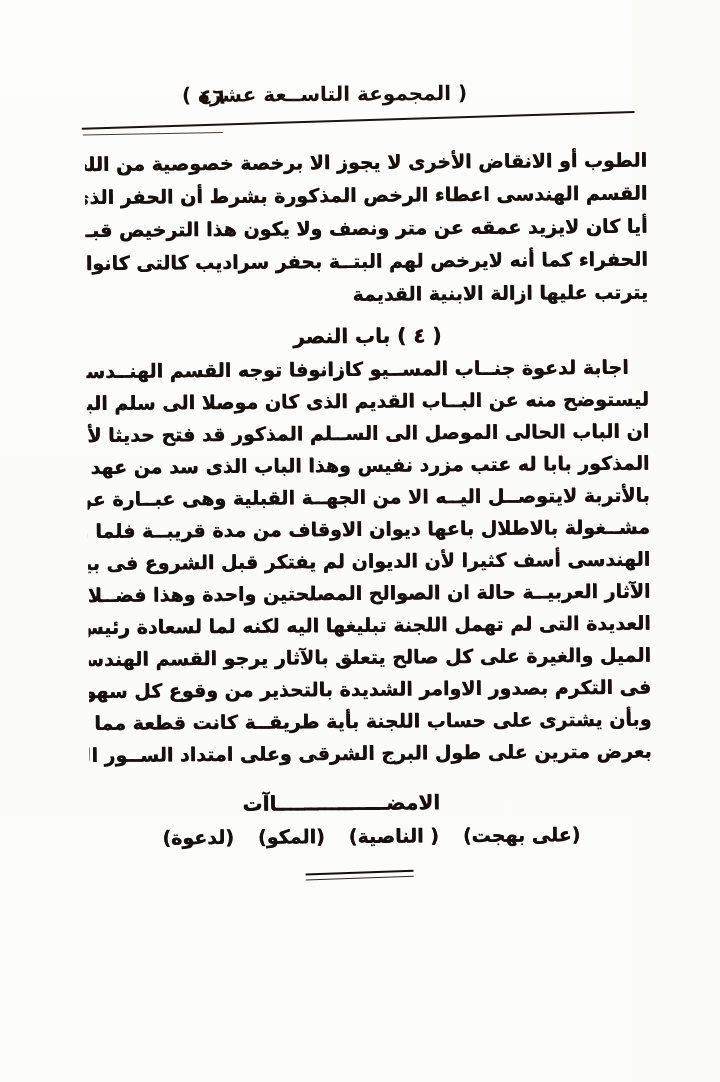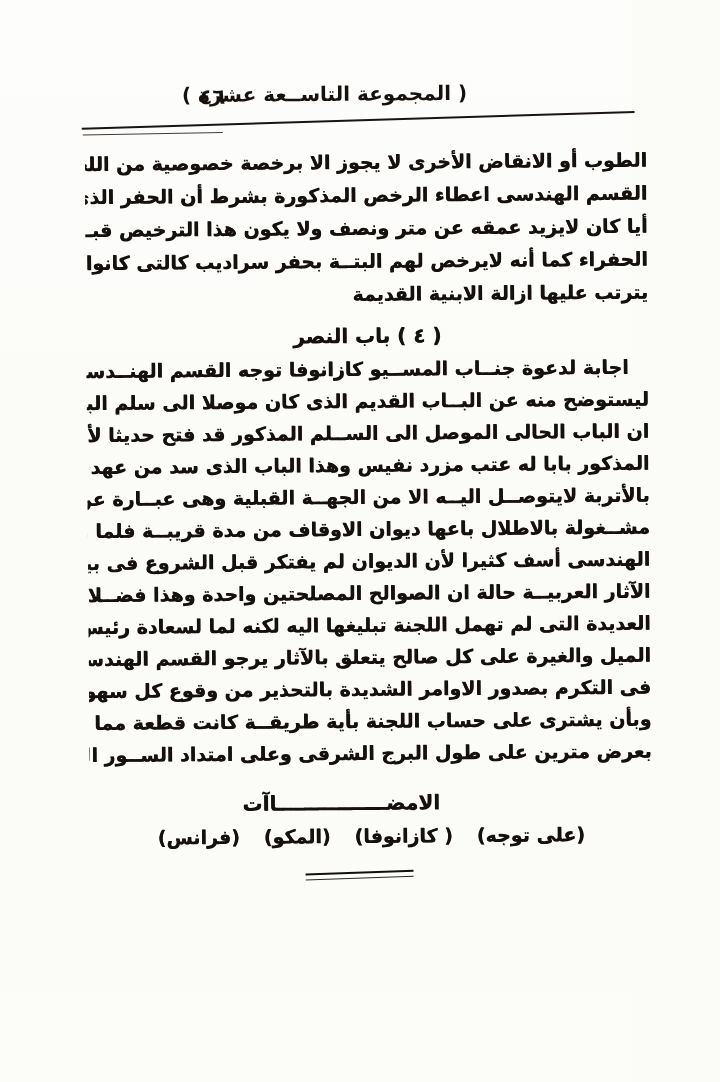--- a/index.html
+++ b/index.html
@@ -157,24 +157,24 @@
         <div class="line">العديدة التى لم تهمل اللجنة تبليغها اليه لكنه لما لسعادة رئيس اللجنة الحالى من</div>
         <div class="line">الميل والغيرة على كل صالح يتعلق بالآثار يرجو القسم الهندسى ســعادته بالالحاح</div>
         <div class="line">فى التكرم بصدور الاوامر الشديدة بالتحذير من وقوع كل سهو من هذا القبيل</div>
         <div class="line">وبأن يشترى على حساب اللجنة بأية طريقــة كانت قطعة مما صار بيعه تكون</div>
         <div class="line">بعرض مترين على طول البرج الشرقى وعلى امتداد الســور المكوّن الناصية</div>
       </section>
 
       <div class="sig-label">الامضــــــــــــــــاآت</div>
 
       <div class="sig-row">
-        <span>(على توجه)</span>
-        <span>( كازانوفا)</span>
+        <span>(على بهجت)</span>
+        <span>( الناصية)</span>
         <span>(المكو)</span>
-        <span>(فرانس)</span>
+        <span>(لدعوة)</span>
       </div>
 
     </div>
 
     <div class="divider"></div>
 
   </div>
 </div>
 
 </body></html>

